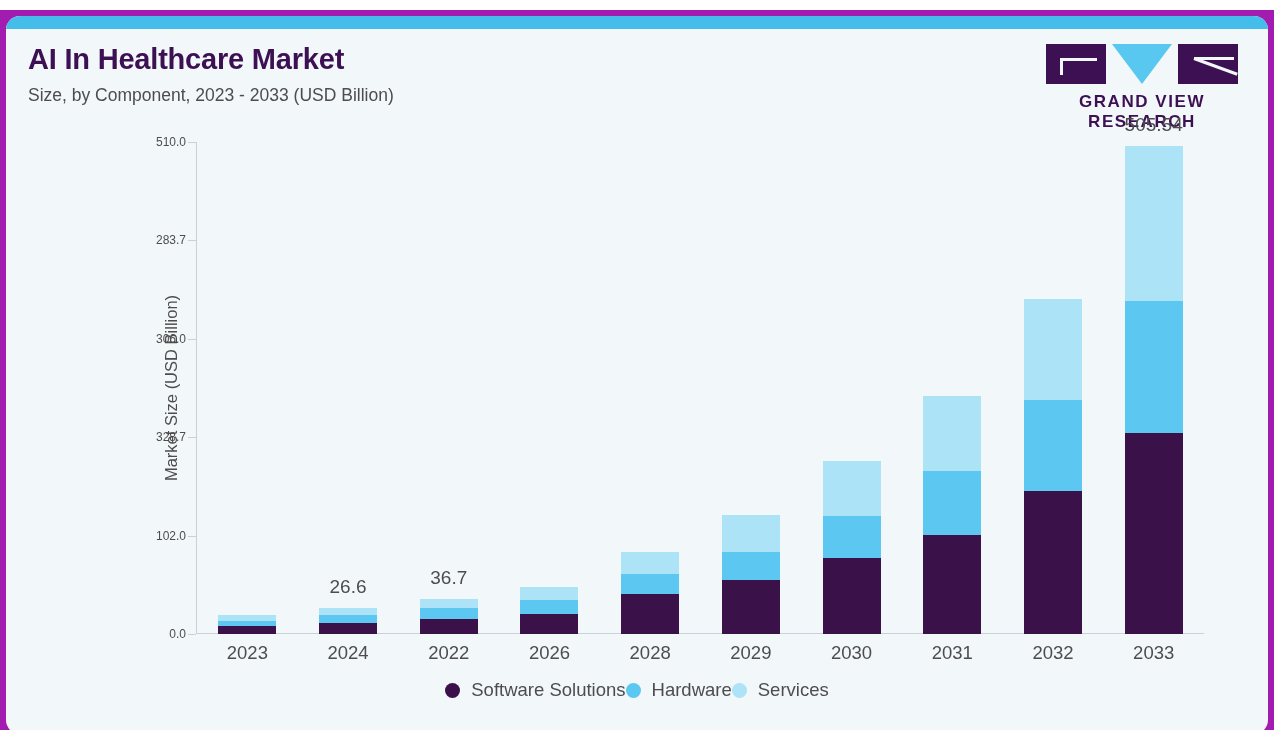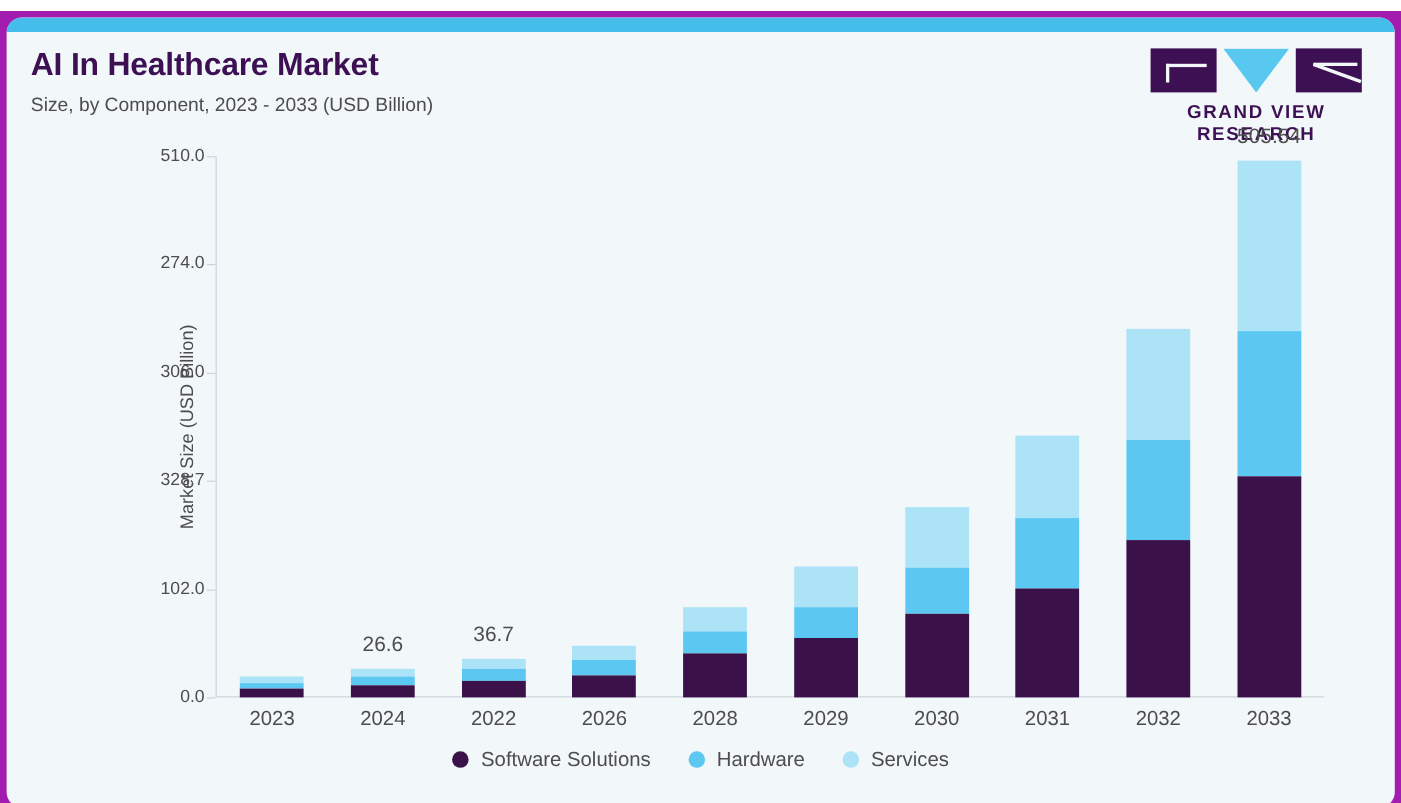--- a/index.html
+++ b/index.html
@@ -79,21 +79,21 @@
   }
   #axis-line-x {
     position: absolute; left: 0; bottom: 0; width: 1008px; height: 1px;
     background: #c9d2d8;
   }
   .ytick {
     position: absolute; left: -8px; width: 8px; height: 1px; background: #c9d2d8;
   }
   .ytick-label {
     position: absolute; right: 1018px; white-space: nowrap;
-    font-size: 16px; color: #4d4d4d; transform: translateY(-50%); text-align: center;
+    font-size: 12px; color: #4d4d4d; transform: translateY(-50%); text-align: center;
   }
   #y-axis-title {
     position: absolute;
     left: -118px; top: 50%;
     transform: translateY(-50%) rotate(-90deg);
     white-space: nowrap; font-size: 16.5px; color: #4d4d4d;
   }
   #bars {
     position: absolute; left: 1px; top: 0; width: 1007px; height: 492px;
     display: flex; align-items: flex-end;
@@ -112,21 +112,21 @@
     position: absolute; left: 50%; transform: translateX(-50%);
     font-size: 19px; color: #4d4d4d; white-space: nowrap;
   }
   .xtick-label {
     position: absolute; top: 500px; left: 50%; transform: translateX(-50%);
     font-size: 18.5px; color: #4d4d4d;
   }
   
   #legend {
     position: absolute; left: 0; right: 0; top: 663px;
-    display: flex; justify-content: center; align-items: center; gap: 34px;
+    display: flex; justify-content: center; align-items: center; 
   }
   .legend-item { display: flex; align-items: center; gap: 11px; }
   .legend-dot { width: 15px; height: 15px; border-radius: 50%; }
   .legend-label { font-size: 18.5px; color: #4d4d4d; }
 </style>
 </head>
 <body>
 
 <div id="frame">
   <div id="card">
@@ -153,21 +153,21 @@
       <div id="yticks">
           <div class="ytick" style="top: 492px;"></div>
           <div class="ytick-label" style="top: 492px;">0.0</div>
           <div class="ytick" style="top: 393.6px;"></div>
           <div class="ytick-label" style="top: 393.6px;">102.0</div>
           <div class="ytick" style="top: 295.2px;"></div>
           <div class="ytick-label" style="top: 295.2px;">328.7</div>
           <div class="ytick" style="top: 196.8px;"></div>
           <div class="ytick-label" style="top: 196.8px;">306.0</div>
           <div class="ytick" style="top: 98.4px;"></div>
-          <div class="ytick-label" style="top: 98.4px;">274.0</div>
+          <div class="ytick-label" style="top: 98.4px;">283.7</div>
           <div class="ytick" style="top: 0px;"></div>
           <div class="ytick-label" style="top: 0px;">510.0</div>
         </div>
       <div id="bars">
           <div class="bar-slot">
             <div class="bar-stack">
               <div class="seg seg-services" style="height: 5.30588px; background: rgb(173, 227, 247);"></div>
               <div class="seg seg-hardware" style="height: 5.78824px; background: rgb(92, 200, 242);"></div>
               <div class="seg seg-software" style="height: 7.71765px; background: rgb(58, 17, 72);"></div>
             </div>

